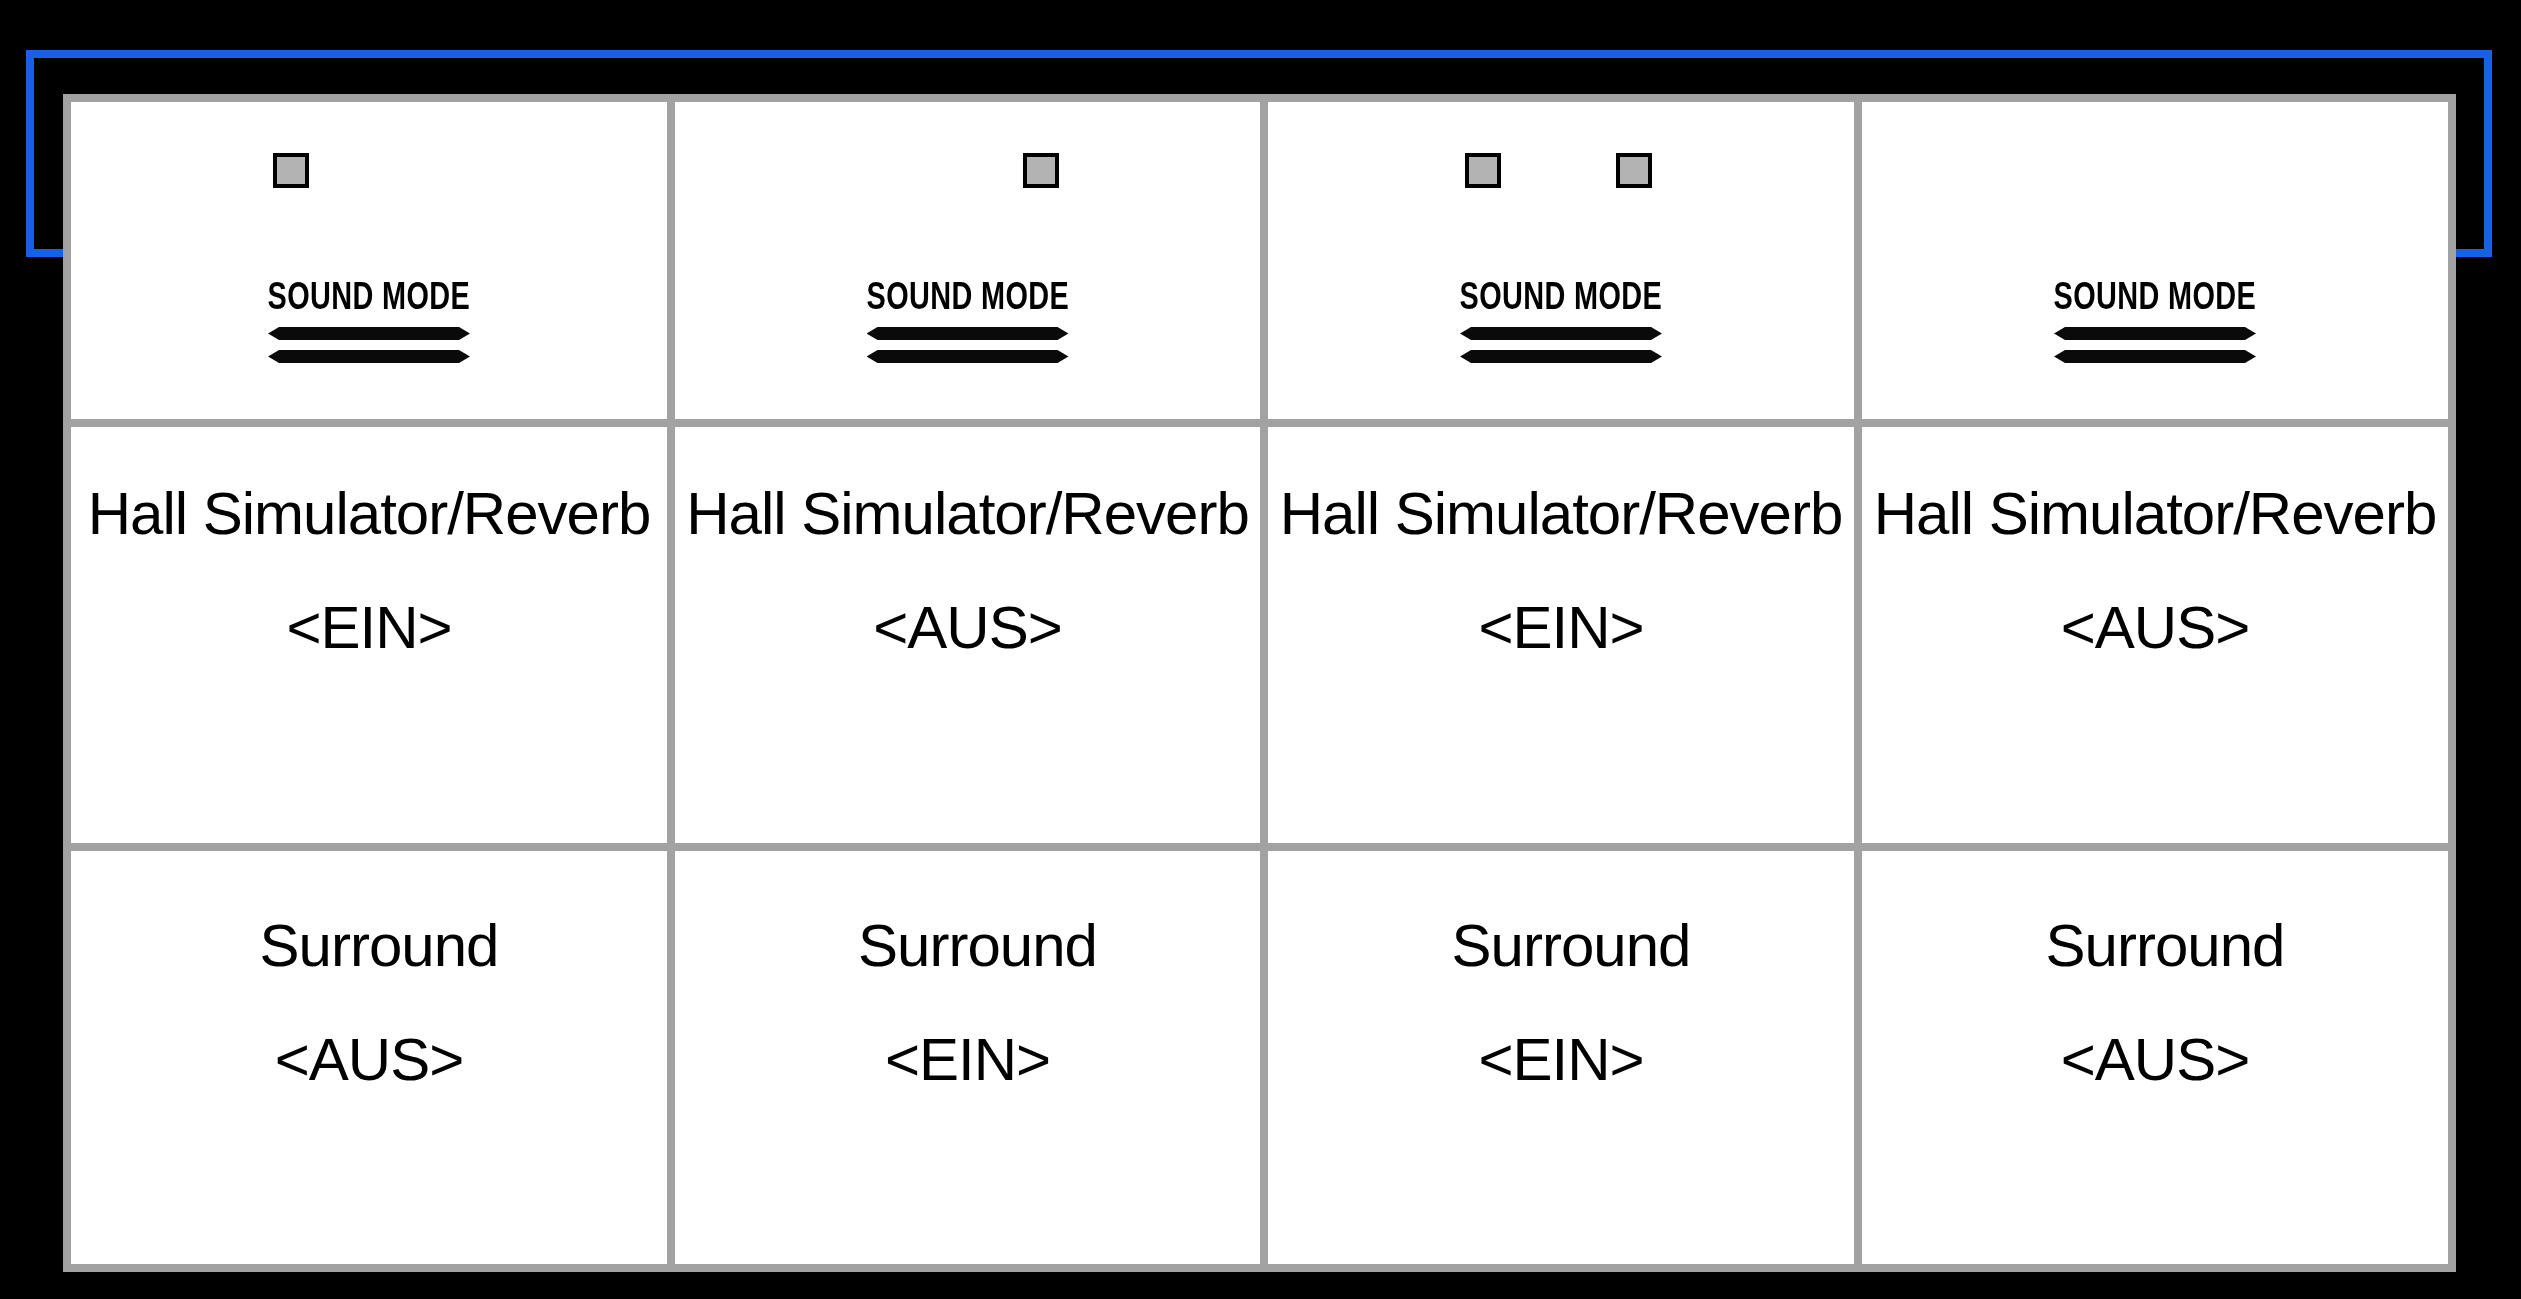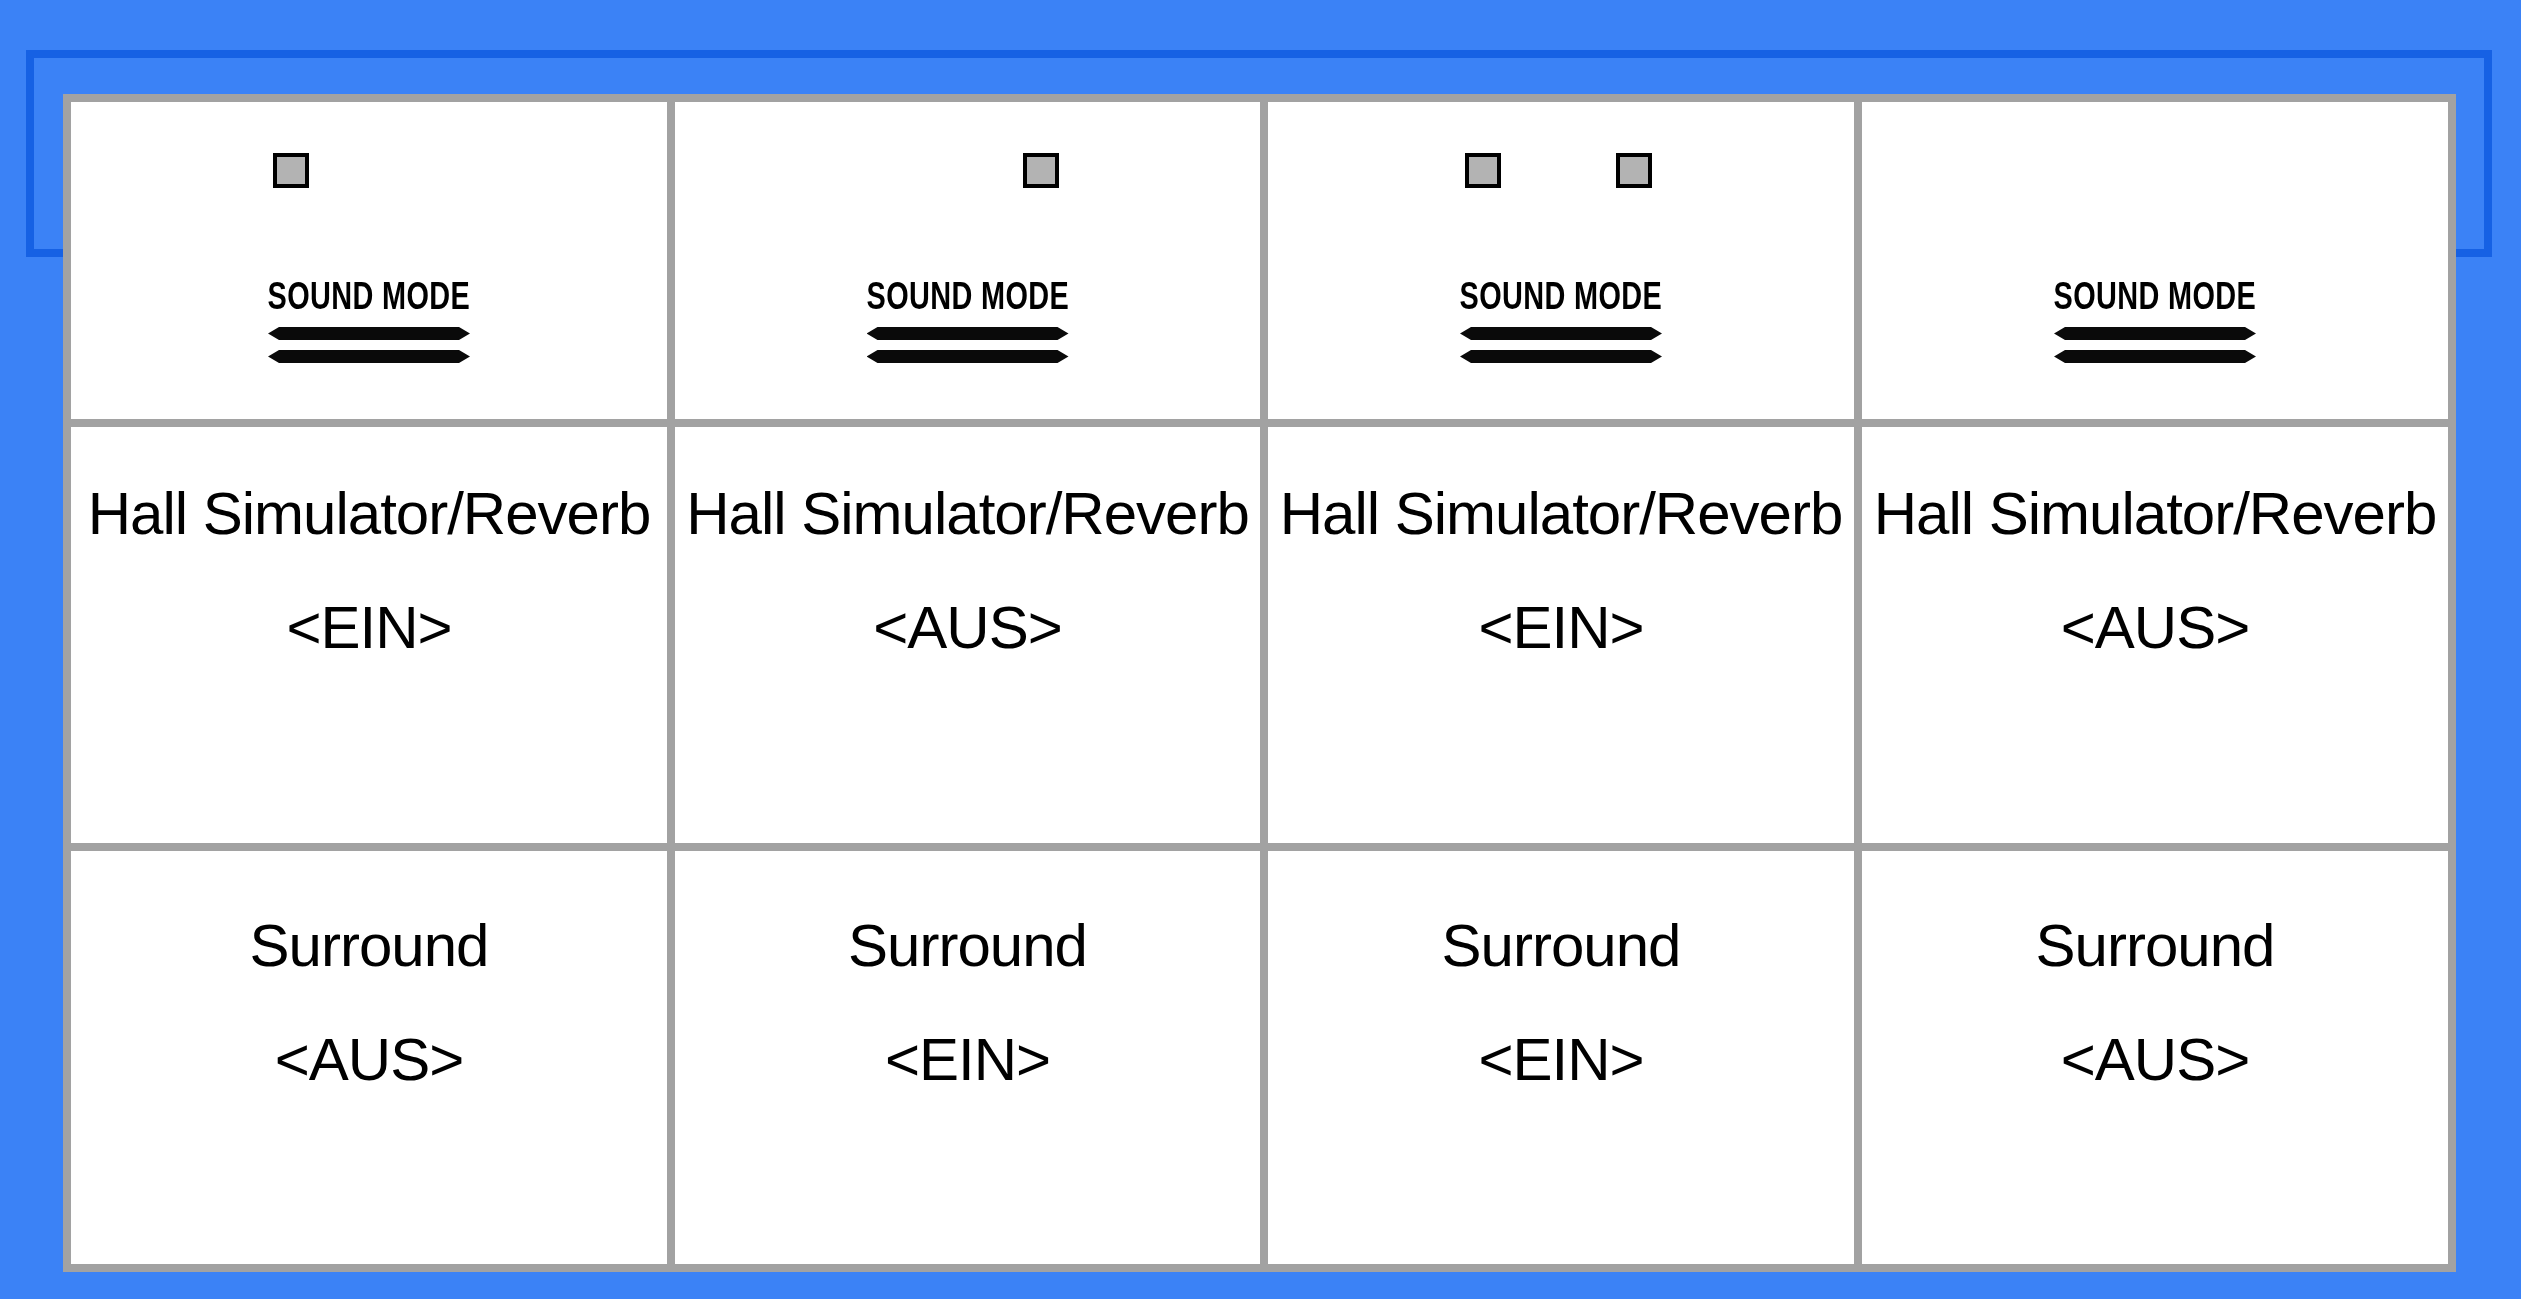--- a/index.html
+++ b/index.html
@@ -4,21 +4,21 @@
 <style>
   :root{
     --flow-blue:#1661e4;
     --grid-gray:#a2a2a2;
     --led-fill:#b3b3b3;
     --led-border:#000000;
     --text:#000000;
   }
   html,body{margin:0;padding:0;background:#ffffff;}
   .stage{
-    position:relative;width:2521px;height:1299px;background:#3b82f6;overflow:hidden;
+    position:relative;width:2521px;height:1299px;background:#000000;overflow:hidden;
     font-family:"Liberation Sans","DejaVu Sans",sans-serif;color:var(--text);
   }
 
   
   .flow-table{
     position:absolute;left:63px;top:94px;width:2393px;height:1178px;
     box-sizing:border-box;border:8px solid var(--grid-gray);
     background:var(--grid-gray);
     display:grid;
     grid-template-columns:596px 585px 586px 1fr;
@@ -45,21 +45,21 @@
     clip-path:polygon(11px 0,calc(100% - 11px) 0,100% 50%,calc(100% - 11px) 100%,11px 100%,0 50%);
   }
 
   
   .set-label,.set-value{
     position:absolute;left:0;width:100%;text-align:center;
     font-size:60px;line-height:62px;letter-spacing:-1px;white-space:nowrap;
   }
   .row-hall .set-label{top:56px;}
   .row-hall .set-value{top:170px;}
-  .row-surround .set-label{top:64px;}
+  .row-surround .set-label{top:64px;padding-left:10px;}
   .row-surround .set-value{top:178px;}
 
   
   .blue{position:absolute;background:var(--flow-blue);}
   .loop-top{left:26px;top:50px;width:2466px;height:8px;}
   .loop-left{left:26px;top:50px;width:8px;height:207px;}
   .loop-right{left:2484px;top:50px;width:8px;height:207px;}
   .loop-stub{left:2417px;top:249px;width:75px;height:8px;}
   .shaft{top:249px;height:8px;}
   .shaft-a1{left:26px;width:66px;}

